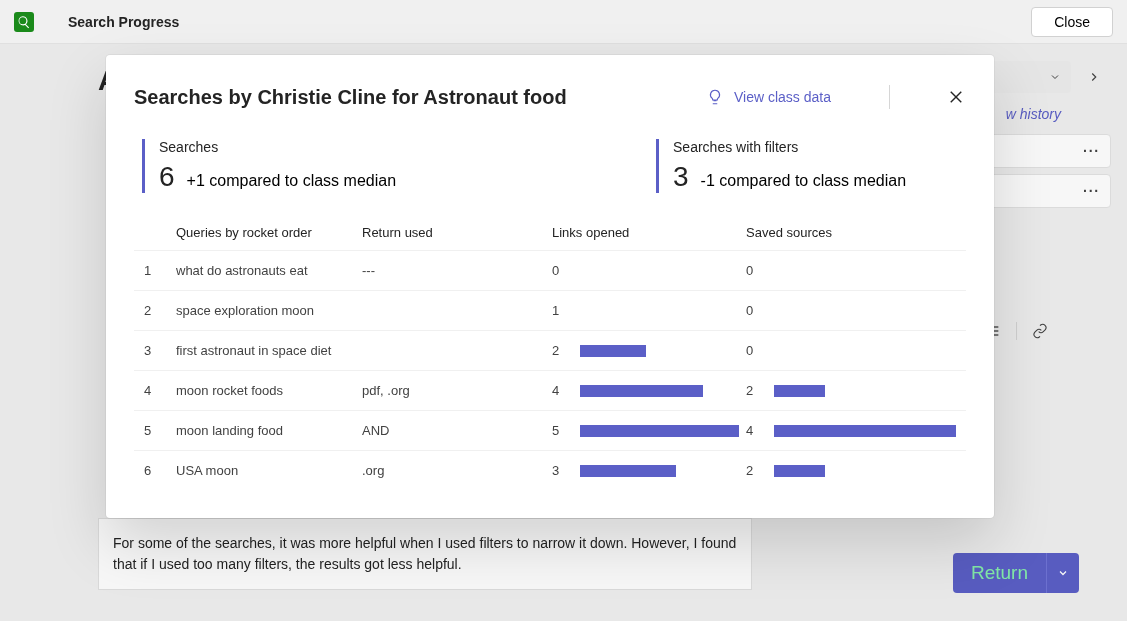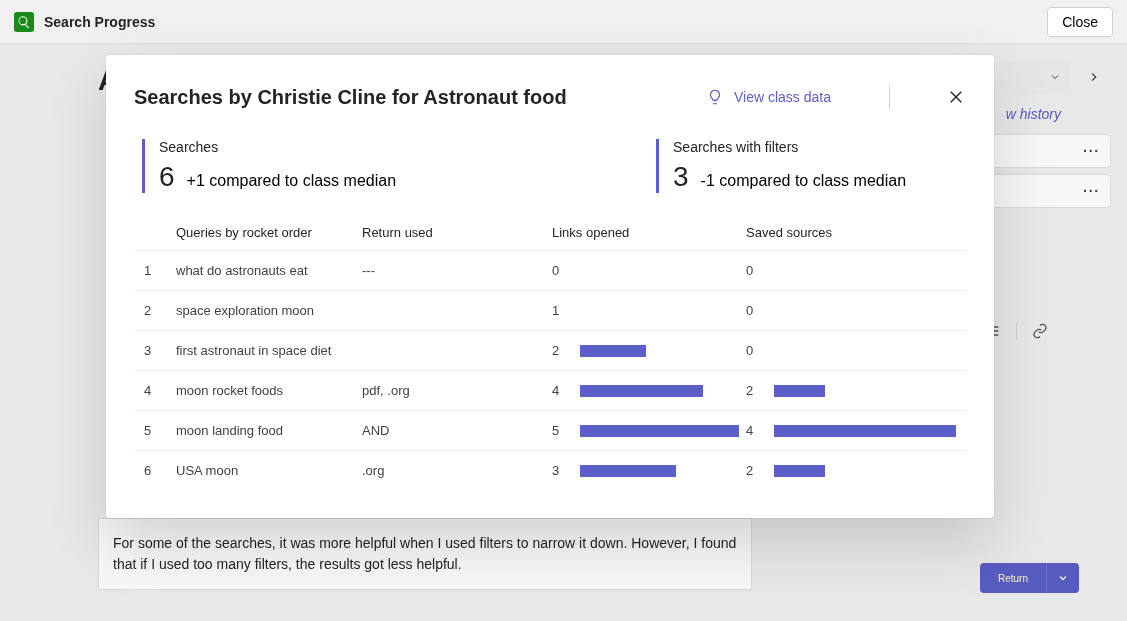--- a/index.html
+++ b/index.html
@@ -1,42 +1,42 @@
 <!DOCTYPE html>
 <html><head>
   <meta charset="utf-8">
   <style>
     * { margin: 0; padding: 0; box-sizing: border-box; font-family: "Segoe UI", -apple-system, sans-serif; }
     body { width: 1127px; height: 621px; background: #f0f0f0; position: relative; overflow: hidden; font-size: 14px; color: #252525; }
 
     
-    .topbar { height: 44px; display: flex; align-items: center; padding: 0 14px; border-bottom: 1px solid #e0e0e0; }
+    .topbar { height: 44px; display: flex; align-items: center; padding: 0 14px; border-bottom: 1px solid #e0e0e0; gap: 24px; }
     .topbar-icon { width: 20px; height: 20px; background: #1a8a1a; border-radius: 3px; display: flex; align-items: center; justify-content: center; margin-right: 10px; }
     .topbar-icon svg { width: 14px; height: 14px; fill: #fff; }
     .topbar-title { font-size: 14px; font-weight: 600; color: #242424; }
-    .topbar-close { margin-left: auto; padding: 6px 14px; border: 1px solid #d1d1d1; border-radius: 4px; background: #fff; font-size: 14px; cursor: pointer; }
+    .topbar-close { margin-left: auto; padding: 6px 22px; border: 1px solid #d1d1d1; border-radius: 4px; background: #fff; font-size: 14px; cursor: pointer; }
 
     
     .right-panel { position: absolute; top: 60px; right: 16px; width: 250px; }
     .right-row { display: flex; align-items: center; margin-bottom: 12px; }
     .student-dropdown { background: #ededed; border-radius: 4px; padding: 8px 10px; display: flex; align-items: center; flex: 1; }
     .student-dropdown-label { font-size: 14px; }
     .chevron-down { margin-left: auto; }
     .right-arrow-btn { width: 34px; height: 34px; display: flex; align-items: center; justify-content: center; margin-left: 6px; }
     .link-text { color: #5b5fc7; font-size: 14px; }
     .right-item { display: flex; align-items: center; padding: 8px 10px; border: 1px solid #e3e3e3; border-radius: 4px; background: #fff; margin-bottom: 6px; }
     .more-dots { margin-left: auto; font-weight: bold; letter-spacing: 1px; color: #424242; }
 
     
     .format-toolbar { position: absolute; top: 314px; right: 16px; width: 250px; height: 34px; display: flex; align-items: center; gap: 14px; padding-left: 12px; }
     .format-icon { width: 18px; height: 18px; display: flex; align-items: center; justify-content: center; }
 
     
     .return-row { position: absolute; right: 48px; bottom: 28px; display: flex; }
-    .return-btn { background: #5b5fc7; color: #fef9c3; border: none; padding: 9px 18px; border-radius: 4px 0 0 4px; font-size: 10px; cursor: pointer; }
+    .return-btn { background: #5b5fc7; color: #86efac; border: none; padding: 9px 18px; border-radius: 4px 0 0 4px; font-size: 19px; cursor: pointer; }
     .return-chevron { background: #5b5fc7; color: #fff; padding: 9px 10px; border-radius: 0 4px 4px 0; border-left: 1px solid #7074d6; display: flex; align-items: center; cursor: pointer; }
 
     
     .reflection-box { position: absolute; left: 98px; top: 518px; width: 654px; padding: 14px; border: 1px solid #e0e0e0; border-radius: 0; background: #fff; color: #252525; line-height: 1.5; }
     .bg-letter-a { position: absolute; left: 98px; top: 65px; font-size: 28px; font-weight: 600; }
 
     
     .scrim { position: absolute; inset: 44px 0 0 0; background: rgba(0,0,0,0.03); }
 
     

